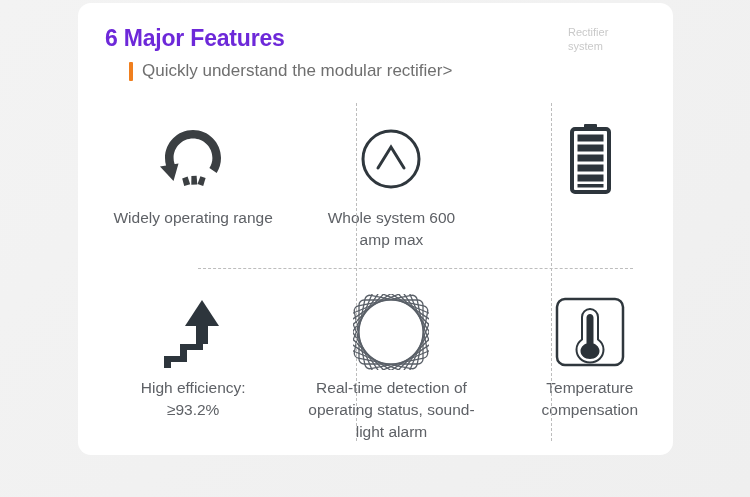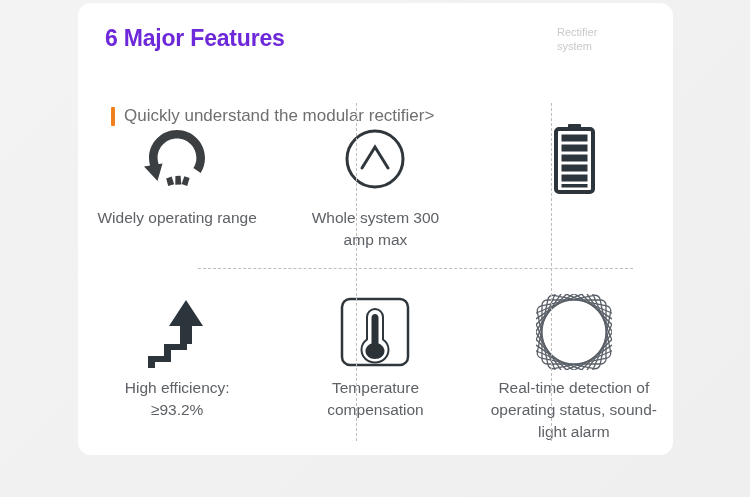--- a/index.html
+++ b/index.html
@@ -40,51 +40,50 @@
     position: absolute;
     left: 27px;
     top: 22px;
     font-size: 23px;
     font-weight: bold;
     color: #6d28d9;
     letter-spacing: -0.2px;
   }
   .subtitle-wrap {
     position: absolute;
-    left: 33px;
+    left: 51px;
     top: 58px;
     display: flex;
     align-items: flex-end;
-    margin-top: 45px;
   }
   .accent-bar {
     width: 4px;
     height: 19px;
     background: #f07f1e;
     margin-right: 9px;
     border-radius: 1px;
   }
   .subtitle {
     font-size: 17px;
     color: #6f6f6f;
     font-weight: 400;
   }
   .corner-tag {
     position: absolute;
-    right: 56px;
+    right: 45px;
     top: 22px;
     font-size: 11px;
     line-height: 14px;
     color: #c9c9c9;
     text-align: left;
     width: 60px;
   }
   .grid {
     position: absolute;
-    left: 0;
+    left: 16px;
     top: 92px;
     width: 100%;
     height: 360px;
     display: grid;
     grid-template-columns: 1fr 1fr 1fr;
     grid-template-rows: 1fr 1fr;
   }
   .cell {
     position: relative;
     display: flex;
@@ -163,21 +162,21 @@
         <div class="label">Widely operating range</div>
       </div>
 
       <div class="cell">
         <div class="icon-box">
           <svg width="66" height="66" viewBox="0 0 66 66">
             <circle cx="33" cy="33" r="28" fill="none" stroke="#2f373d" stroke-width="3"></circle>
             <path d="M20 42 L33 21 L46 42" fill="none" stroke="#2f373d" stroke-width="3" stroke-linecap="round" stroke-linejoin="miter"></path>
           </svg>
         </div>
-        <div class="label">Whole system 300
+        <div class="label">Whole system 600
 amp max</div>
       </div>
 
       <div class="cell">
         <div class="icon-box">
           <svg width="50" height="74" viewBox="0 0 50 74">
             <rect x="19" y="2" width="13" height="6" rx="1" fill="#2d353c"></rect>
             <rect x="7" y="7" width="37" height="63" rx="3" fill="none" stroke="#2d353c" stroke-width="4"></rect>
             <rect x="12.5" y="12.5" width="26" height="7" fill="#2d353c"></rect>
             <rect x="12.5" y="22.5" width="26" height="7" fill="#2d353c"></rect>
@@ -194,32 +193,20 @@
           <svg width="62" height="76" viewBox="0 0 62 76">
             <g fill="#2d353c">
               <path d="M40 6 L57 32 L23 32 Z"></path>
               <rect x="34" y="28" width="12" height="22"></rect>
               <path d="M34 40 L34 50 L18 50 L18 62 L2 62 L2 74 L9 74 L9 68 L25 68 L25 56 L41 56 L41 40 Z"></path>
             </g>
           </svg>
         </div>
         <div class="label">High efficiency:
 ≥93.2%</div>
-      </div>
-
-      <div class="cell row2">
-        <div class="icon-box">
-          <svg width="74" height="74" viewBox="0 0 74 74">
-            <rect x="4" y="4" width="66" height="66" rx="8" fill="none" stroke="#2f373d" stroke-width="2.5"></rect>
-            <path d="M37 14 C41.4 14 45 17.6 45 22 L45 44.5 C48.5 46.9 50.5 50.6 50.5 54.5 C50.5 61.9 44.9 67.5 37 67.5 C29.1 67.5 23.5 61.9 23.5 54.5 C23.5 50.6 25.5 46.9 29 44.5 L29 22 C29 17.6 32.6 14 37 14 Z" fill="none" stroke="#2f373d" stroke-width="2"></path>
-            <path d="M37 19 C38.9 19 40.5 20.6 40.5 22.5 L40.5 48.5 C44.2 49.9 46.5 52.9 46.5 56 C46.5 60.6 42.3 64 37 64 C31.7 64 27.5 60.6 27.5 56 C27.5 52.9 29.8 49.9 33.5 48.5 L33.5 22.5 C33.5 20.6 35.1 19 37 19 Z" fill="#2b3238"></path>
-          </svg>
-        </div>
-        <div class="label">Temperature
-compensation</div>
       </div>
 
       <div class="cell row2">
         <div class="icon-box">
           <svg width="76" height="76" viewBox="0 0 76 76">
             <g fill="none" stroke="#5a6068" stroke-width="1.3">
               <rect x="6" y="6" width="64" height="64" rx="5"></rect>
               <rect x="6" y="6" width="64" height="64" rx="5" transform="rotate(11.25 38 38)"></rect>
               <rect x="6" y="6" width="64" height="64" rx="5" transform="rotate(22.5 38 38)"></rect>
               <rect x="6" y="6" width="64" height="64" rx="5" transform="rotate(33.75 38 38)"></rect>
@@ -228,20 +215,32 @@
               <rect x="6" y="6" width="64" height="64" rx="5" transform="rotate(67.5 38 38)"></rect>
               <rect x="6" y="6" width="64" height="64" rx="5" transform="rotate(78.75 38 38)"></rect>
             </g>
           </svg>
         </div>
         <div class="label">Real-time detection of
 operating status, sound-
 light alarm</div>
       </div>
 
+      <div class="cell row2">
+        <div class="icon-box">
+          <svg width="74" height="74" viewBox="0 0 74 74">
+            <rect x="4" y="4" width="66" height="66" rx="8" fill="none" stroke="#2f373d" stroke-width="2.5"></rect>
+            <path d="M37 14 C41.4 14 45 17.6 45 22 L45 44.5 C48.5 46.9 50.5 50.6 50.5 54.5 C50.5 61.9 44.9 67.5 37 67.5 C29.1 67.5 23.5 61.9 23.5 54.5 C23.5 50.6 25.5 46.9 29 44.5 L29 22 C29 17.6 32.6 14 37 14 Z" fill="none" stroke="#2f373d" stroke-width="2"></path>
+            <path d="M37 19 C38.9 19 40.5 20.6 40.5 22.5 L40.5 48.5 C44.2 49.9 46.5 52.9 46.5 56 C46.5 60.6 42.3 64 37 64 C31.7 64 27.5 60.6 27.5 56 C27.5 52.9 29.8 49.9 33.5 48.5 L33.5 22.5 C33.5 20.6 35.1 19 37 19 Z" fill="#2b3238"></path>
+          </svg>
+        </div>
+        <div class="label">Temperature
+compensation</div>
+      </div>
+
     </div>
 
     <div class="vdiv v1"></div>
     <div class="vdiv v2"></div>
     <div class="hdiv"></div>
 
   </div>
 </div>
 
 </body></html>

